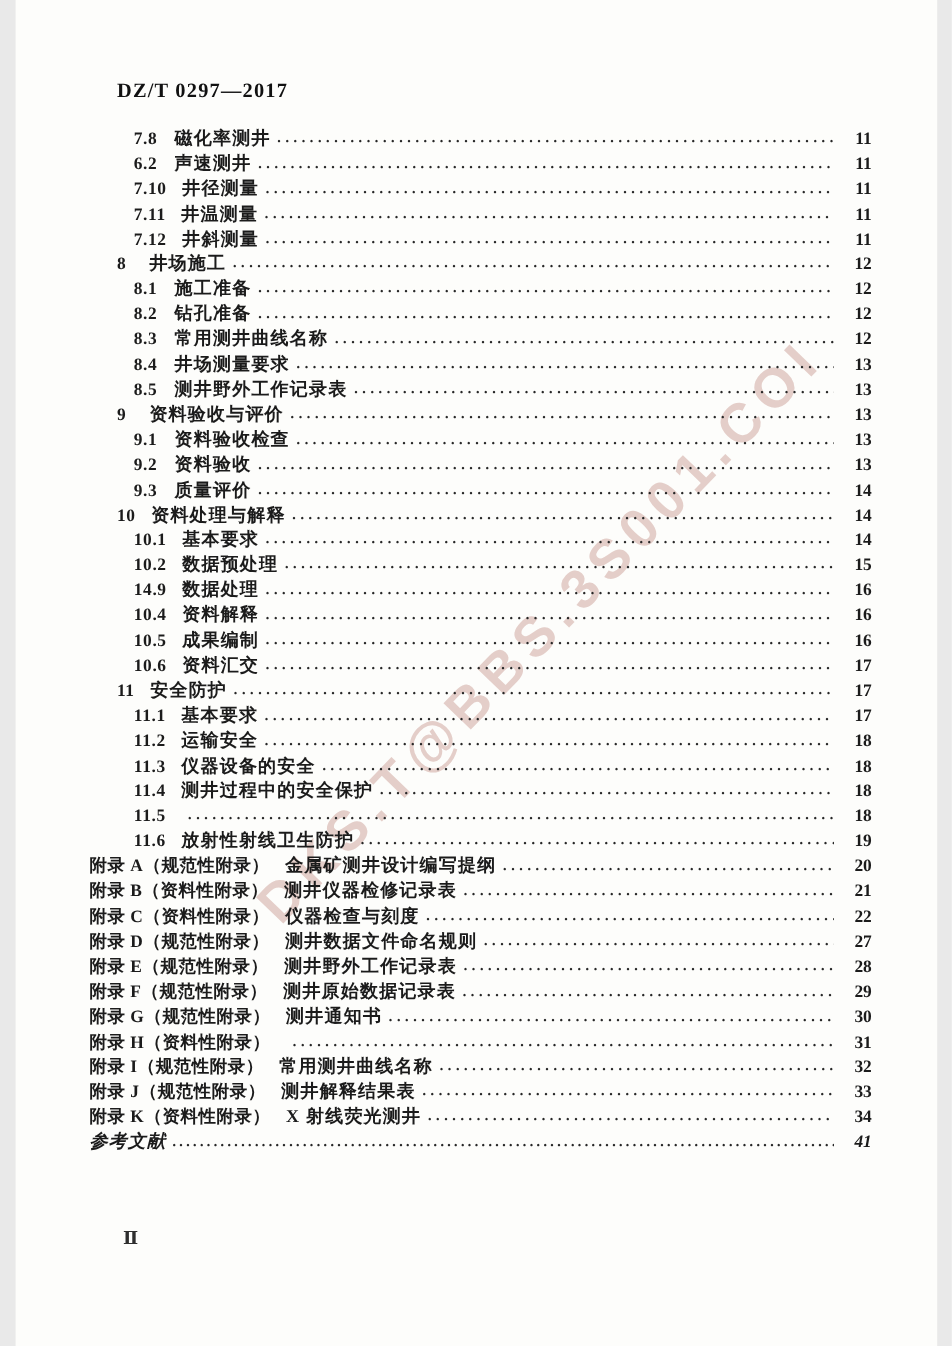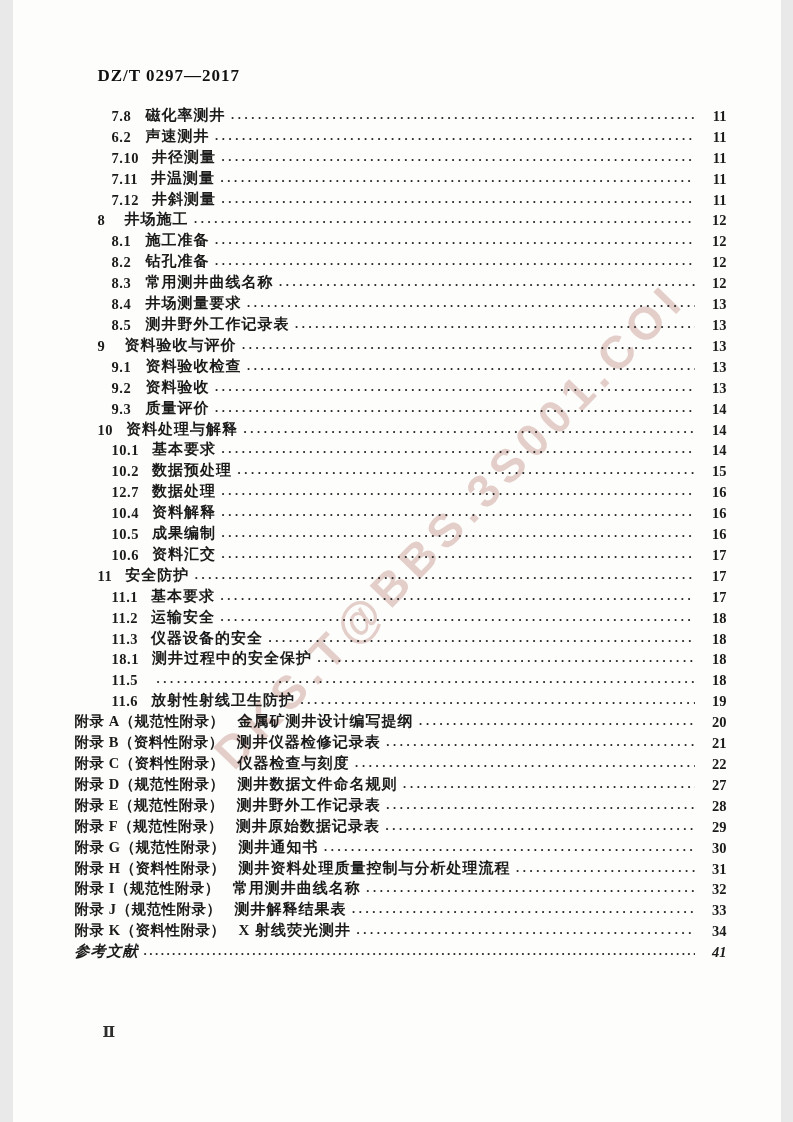--- a/index.html
+++ b/index.html
@@ -177,21 +177,21 @@
         <span class="leader">····························································································································································································································</span>
         <span class="pg">14</span>
       </div>
       <div class="row lv-section">
         <span class="num">10.2</span>
         <span class="title">数据预处理</span>
         <span class="leader">····························································································································································································································</span>
         <span class="pg">15</span>
       </div>
       <div class="row lv-section">
-        <span class="num">12.7</span>
+        <span class="num">14.9</span>
         <span class="title">数据处理</span>
         <span class="leader">····························································································································································································································</span>
         <span class="pg">16</span>
       </div>
       <div class="row lv-section">
         <span class="num">10.4</span>
         <span class="title">资料解释</span>
         <span class="leader">····························································································································································································································</span>
         <span class="pg">16</span>
       </div>
@@ -225,21 +225,21 @@
         <span class="leader">····························································································································································································································</span>
         <span class="pg">18</span>
       </div>
       <div class="row lv-section">
         <span class="num">11.3</span>
         <span class="title">仪器设备的安全</span>
         <span class="leader">····························································································································································································································</span>
         <span class="pg">18</span>
       </div>
       <div class="row lv-section">
-        <span class="num">18.1</span>
+        <span class="num">11.4</span>
         <span class="title">测井过程中的安全保护</span>
         <span class="leader">····························································································································································································································</span>
         <span class="pg">18</span>
       </div>
       <div class="row lv-section">
         <span class="num">11.5</span>
         <span class="leader">····························································································································································································································</span>
         <span class="pg">18</span>
       </div>
       <div class="row lv-section">
@@ -285,21 +285,20 @@
         <span class="pg">29</span>
       </div>
       <div class="row lv-appendix">
         <span class="num">附录 G（规范性附录）</span>
         <span class="title">测井通知书</span>
         <span class="leader">····························································································································································································································</span>
         <span class="pg">30</span>
       </div>
       <div class="row lv-appendix">
         <span class="num">附录 H（资料性附录）</span>
-        <span class="title">测井资料处理质量控制与分析处理流程</span>
         <span class="leader">····························································································································································································································</span>
         <span class="pg">31</span>
       </div>
       <div class="row lv-appendix">
         <span class="num">附录 I（规范性附录）</span>
         <span class="title">常用测井曲线名称</span>
         <span class="leader">····························································································································································································································</span>
         <span class="pg">32</span>
       </div>
       <div class="row lv-appendix">

